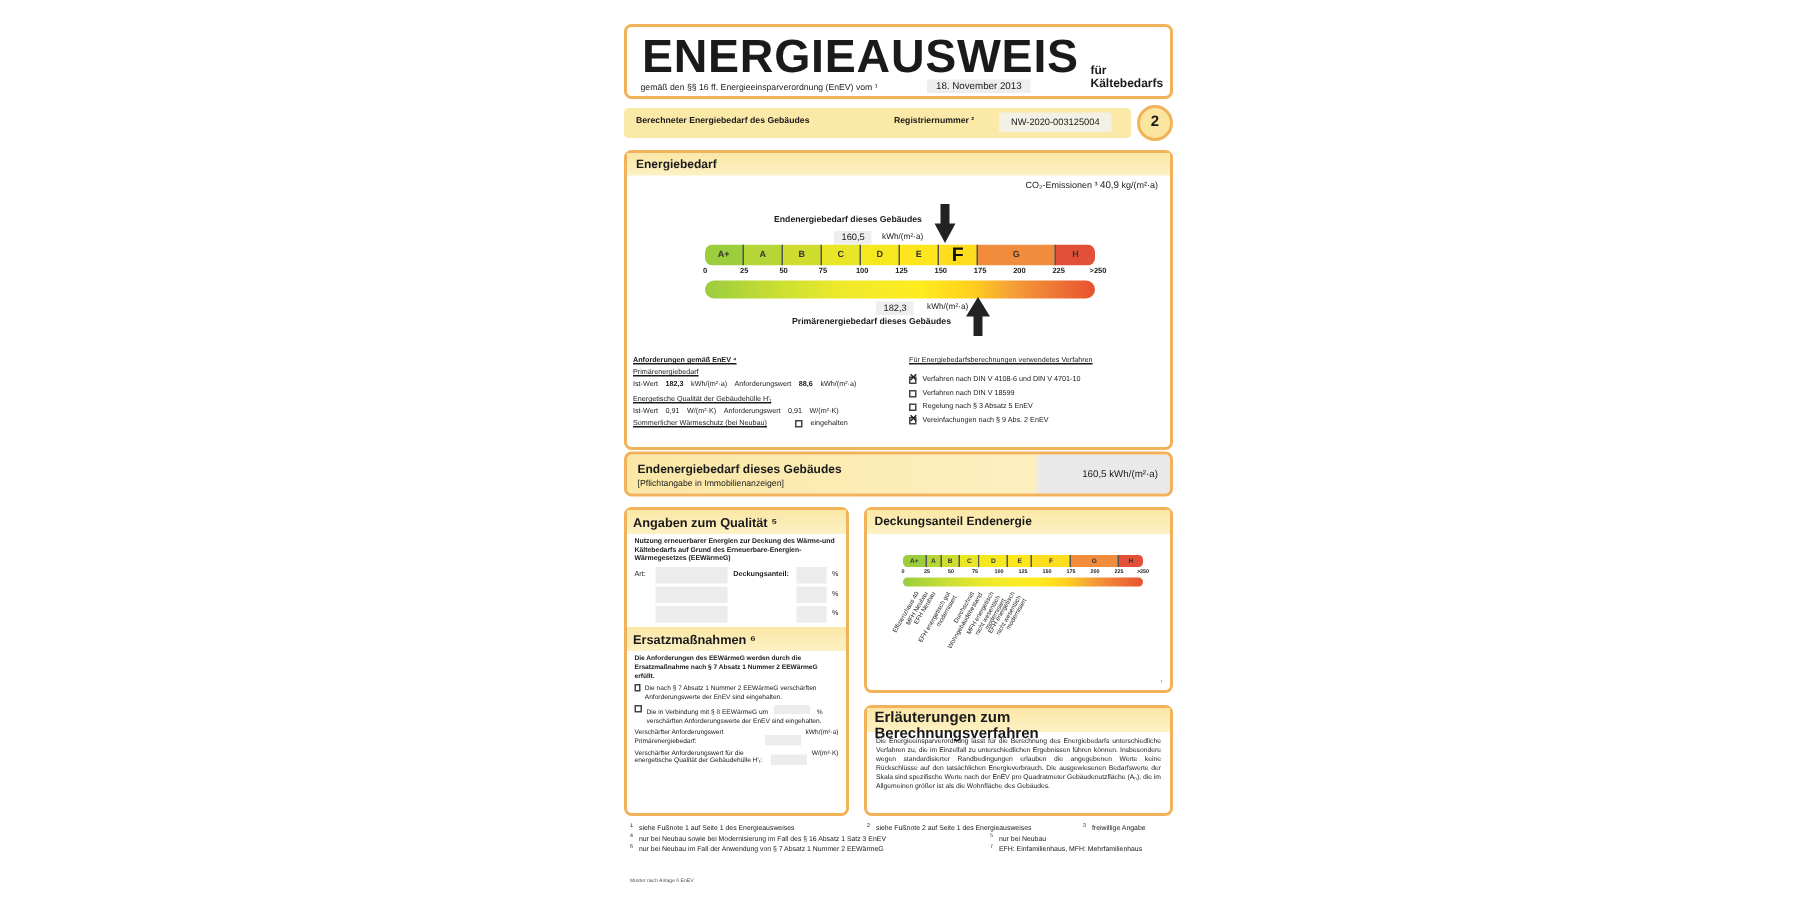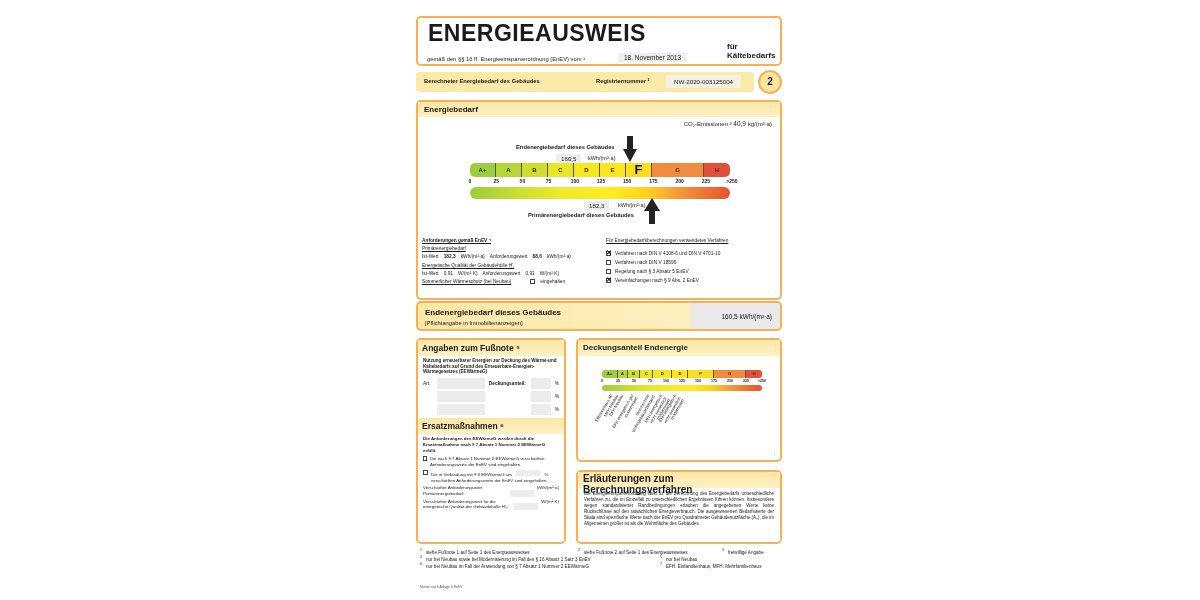--- a/index.html
+++ b/index.html
@@ -5,21 +5,21 @@
   * { box-sizing: border-box; margin: 0; padding: 0; }
   html, body { width: 1200px; height: 600px; background: #ffffff; overflow: hidden; }
   body { font-family: "Liberation Sans", sans-serif; color: #1a1a1a; position: relative; }
   .page { position: absolute; left: 412px; top: 10px; width: 376px; height: 590px; background: #fff; }
 
   .box { position: absolute; border: 2px solid #f2b25a; border-radius: 5px; background: #fff; }
   .box-head { background: linear-gradient(#fbe7a6, #fdf1c4); font-weight: bold; }
 
   
   .title-box { left: 4px; top: 6px; width: 366px; height: 50px; }
-  .title-main { position: absolute; left: 10px; top: 2px; font-size: 23px; font-weight: bold; letter-spacing: 0.5px; color: #1a1a1a; }
+  .title-main { position: absolute; left: 10px; top: 2px; font-size: 31px; font-weight: bold; letter-spacing: 0.5px; color: #1a1a1a; }
   .title-sub { position: absolute; left: 309px; top: 24px; font-size: 8px; font-weight: bold; }
   .title-reg { position: absolute; left: 9px; top: 38px; font-size: 5.8px; }
   .title-date { position: absolute; left: 200px; top: 35px; font-size: 6.5px; background: #eeeeee; padding: 1px 6px; }
 
   
   .reg-band { position: absolute; left: 4px; top: 62px; width: 338px; height: 20px; background: #fbe9a8; border-radius: 3px; }
   .reg-left { position: absolute; left: 8px; top: 6px; font-size: 5.8px; font-weight: bold; }
   .reg-label { position: absolute; left: 180px; top: 6px; font-size: 5.8px; font-weight: bold; }
   .reg-value { position: absolute; left: 250px; top: 3px; font-size: 6.2px; background: #f3f0e4; padding: 3px 8px; }
   .page-num { position: absolute; left: 346px; top: 60px; width: 24px; height: 24px; border-radius: 50%; background: #fbe6a0; border: 2px solid #f2b25a; font-size: 10px; font-weight: bold; text-align: center; line-height: 20px; }
@@ -220,21 +220,21 @@
     </div>
   </div>
 
   <div class="box end-box">
     <div class="t">Endenergiebedarf dieses Gebäudes</div>
     <div class="s">[Pflichtangabe in Immobilienanzeigen]</div>
     <div class="v">160,5 kWh/(m²·a)</div>
   </div>
 
   <div class="box ee-box">
-    <div class="ee-head box-head">Angaben zum Fußnote ⁵</div>
+    <div class="ee-head box-head">Angaben zum Qualität ⁵</div>
     <div class="ee-text">Nutzung erneuerbarer Energien zur Deckung des Wärme-und Kältebedarfs auf Grund des Erneuerbare-Energien-Wärmegesetzes (EEWärmeG)</div>
     <div class="ee-row">
       <span class="lbl">Art:</span>
       <span class="fld"></span>
       <span class="lbl2">Deckungsanteil:</span>
       <span class="fld2"></span>
       <span class="pct">%</span>
     </div>
     <div class="ee-row">
       <span class="lbl"></span>

